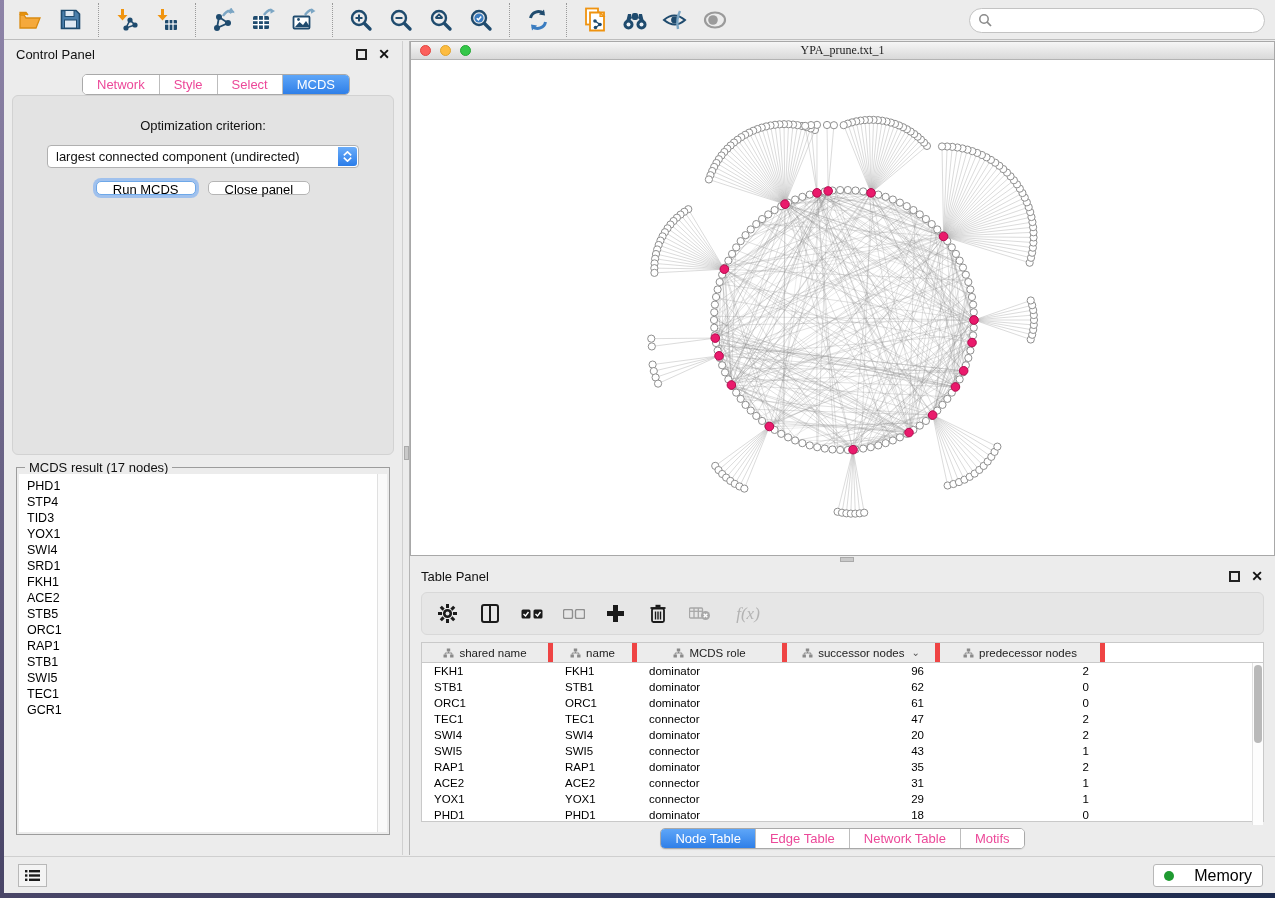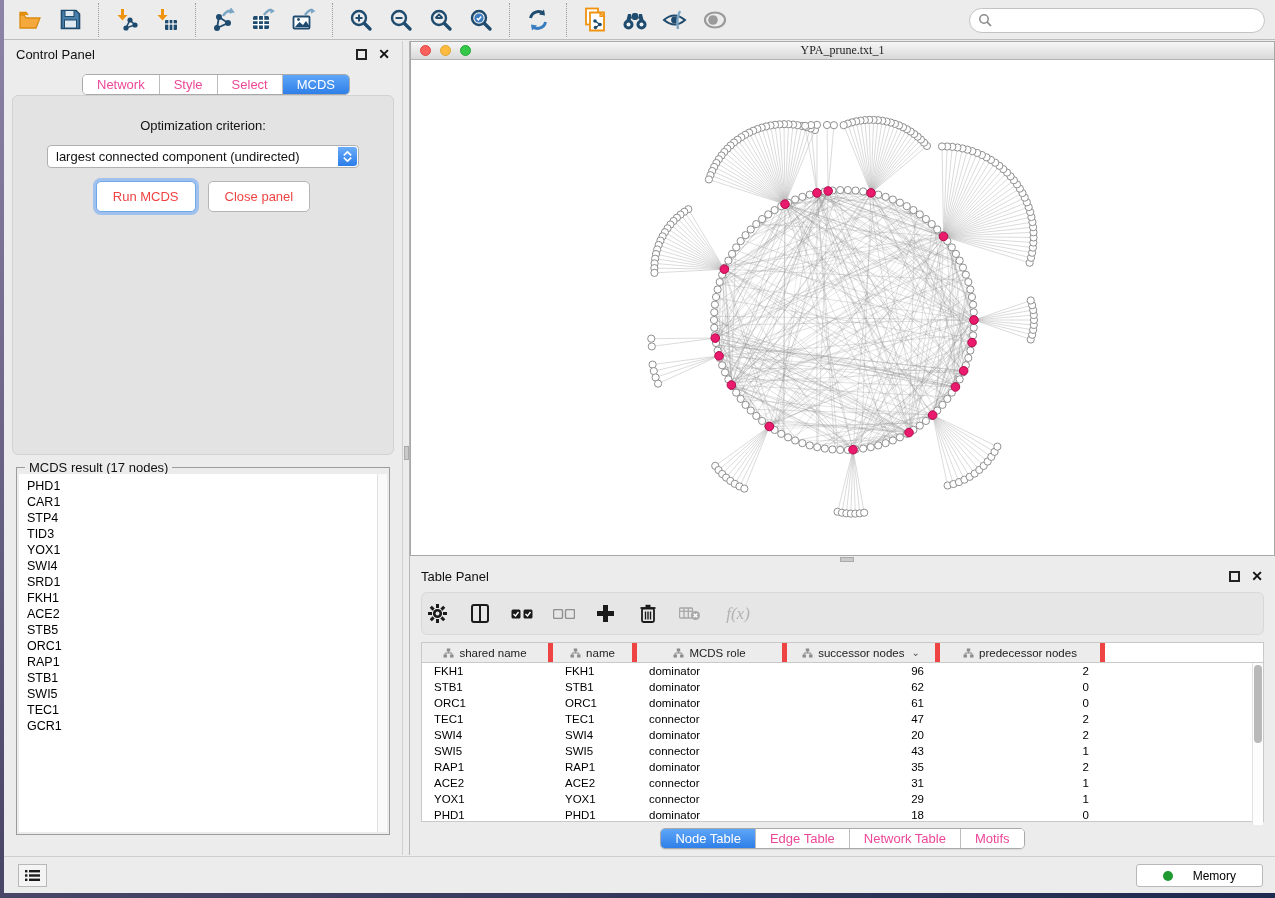--- a/index.html
+++ b/index.html
@@ -35,22 +35,22 @@
     background:#e3e3e3; border:1px solid #d2d2d2; border-radius:6px; }
   #opt-label { text-align:center; margin-top:22px; font-size:13px; color:#111; }
   #criterion-select { position:relative; margin:12px auto 0; width:312px; height:23px; background:#fff;
     border:1px solid #b0b0b0; border-radius:4px; font-size:13px; display:flex; align-items:center;
     padding-left:8px; cursor:pointer; color:#111; }
   #criterion-stepper { position:absolute; right:1px; top:1px; bottom:1px; width:19px;
     background:linear-gradient(#6aacf9,#2b7de9); border-radius:0 3px 3px 0;
     display:flex; flex-direction:column; align-items:center; justify-content:center; gap:1px; }
   #criterion-stepper svg { display:block; }
   #cp-buttons { display:flex; justify-content:center; gap:12px; margin-top:13px; }
-  .mac-btn { height:31px; padding:0 16px; background:#fff; border:1px solid #b5b5b5; border-radius:5px;
-    font-size:13px; color:#ef4444; cursor:pointer; font-family:"Liberation Sans",sans-serif; }
+  .mac-btn { height:14px; padding:0 16px; background:#fff; border:1px solid #b5b5b5; border-radius:5px;
+    font-size:13px; color:#000000; cursor:pointer; font-family:"Liberation Sans",sans-serif; }
   .mac-btn.focused { border-color:#6ea8e8; box-shadow:0 0 0 3px rgba(105,165,245,.55); }
 
   #mcds-group { position:absolute; left:12px; right:12px; top:426px; bottom:20px;
     border:1px solid #9c9c9c; }
   #mcds-legend { position:absolute; left:8px; top:-8px; background:#ececec; padding:0 4px;
     font-size:13px; color:#111; }
   #mcds-list { position:absolute; left:2px; right:12px; top:6px; bottom:2px; background:#fff;
     overflow:hidden; padding:4px 0 0 8px; }
   #mcds-scroll { position:absolute; right:2px; top:6px; bottom:2px; width:10px; background:#fafafa;
     border-left:1px solid #e0e0e0; }
@@ -68,21 +68,21 @@
     border:1px solid #a8a8a8;font-family:Liberation Serif, serif; }
   #net-titlebar { height:18px; background:linear-gradient(#f6f6f6,#d9d9d9); border-bottom:1px solid #b3b3b3;
     position:relative; display:flex; align-items:center; justify-content:center; }
   .tl { width:11px; height:11px; border-radius:50%; position:absolute; top:3px; cursor:pointer; }
   #net-title { font-size:12px; color:#222; }
   #net-canvas { position:absolute; left:0; right:0; top:19px; bottom:0; background:#fff; overflow:hidden; }
 
   
   #table-panel { position:absolute; left:406px; right:0; top:563px; bottom:38px; background:#ececec; }
   #tp-toolbar { position:absolute; left:11px; right:11px; top:29px; height:43px; background:#e6e6e6;
-    border:1px solid #d8d8d8; border-radius:6px; display:flex; align-items:center; gap:11px; }
+    border:1px solid #d8d8d8; border-radius:6px; display:flex; align-items:center; padding-left:10px; gap:11px; }
   .tp-btn { width:31px; height:31px; display:flex; align-items:center; justify-content:center; cursor:pointer; }
   .fx-label { font-family:"Liberation Serif",serif; font-style:italic; font-size:17px; color:#b3b3b3; }
   #tp-table { position:absolute; left:11px; right:11px; top:79px; bottom:33px; background:#fff;
     border:1px solid #c9c9c9; overflow:hidden; }
   .tgrid-row { display:grid; grid-template-columns:131px 84px 150px 153px 165px 1fr; height:16px; }
   #tgrid-head { display:grid; grid-template-columns:131px 84px 150px 153px 165px 1fr; height:20px;
     background:#ececec; border-bottom:1px solid #c9c9c9; }
   .th-cell { display:flex; align-items:center; justify-content:center; gap:5px; font-size:11.5px; color:#222;
     border-right:5px solid #ef4444; background:#ececec; cursor:pointer; position:relative; }
   .th-cell:last-child { border-right:none; background:#fff; }
@@ -96,21 +96,21 @@
   #tp-tabs { position:absolute; left:0; right:0; bottom:6px; display:flex; justify-content:center; }
   #tp-tabs-inner { display:flex; height:21px; border:1px solid #a9a9a9; border-radius:5px; overflow:hidden;
     background:#fff; box-shadow:0 1px 1px rgba(0,0,0,.08); }
 
   
   #status-bar { position:absolute; left:0; right:0; bottom:0; height:37px; background:#ececec;
     border-top:1px solid #cfcfcf; }
   #net-list-btn { position:absolute; left:14px; top:7px; width:29px; height:23px; background:#f4f4f4;
     border:1px solid #b8b8b8; display:flex; align-items:center; justify-content:center; cursor:pointer; }
   #memory-btn { position:absolute; right:12px; top:7px; height:23px; background:#fff; border:1px solid #b8b8b8;
-    border-radius:3px; display:flex; align-items:center; gap:20px; padding:0 26px; font-size:12px; cursor:pointer; }
+    border-radius:3px; display:flex; align-items:center; gap:20px; padding:0 10px; font-size:16px; cursor:pointer; }
   #memory-dot { width:10px; height:10px; border-radius:50%; background:#1f9a31; }
 </style>
 </head>
 <body>
 
 <div id="app">
 
   <div id="toolbar">
     <div class="tb-group">
       <div class="tb-btn">
@@ -304,21 +304,20 @@
       </div>
       <div id="cp-buttons">
         <button class="mac-btn focused">Run MCDS</button>
         <button class="mac-btn">Close panel</button>
       </div>
     </div>
     <div id="mcds-group">
       <span id="mcds-legend">MCDS result (17 nodes)</span>
       <div id="mcds-list">
           <div class="mcds-item">PHD1</div>
-          <div class="mcds-item">CAR1</div>
           <div class="mcds-item">STP4</div>
           <div class="mcds-item">TID3</div>
           <div class="mcds-item">YOX1</div>
           <div class="mcds-item">SWI4</div>
           <div class="mcds-item">SRD1</div>
           <div class="mcds-item">FKH1</div>
           <div class="mcds-item">ACE2</div>
           <div class="mcds-item">STB5</div>
           <div class="mcds-item">ORC1</div>
           <div class="mcds-item">RAP1</div>

